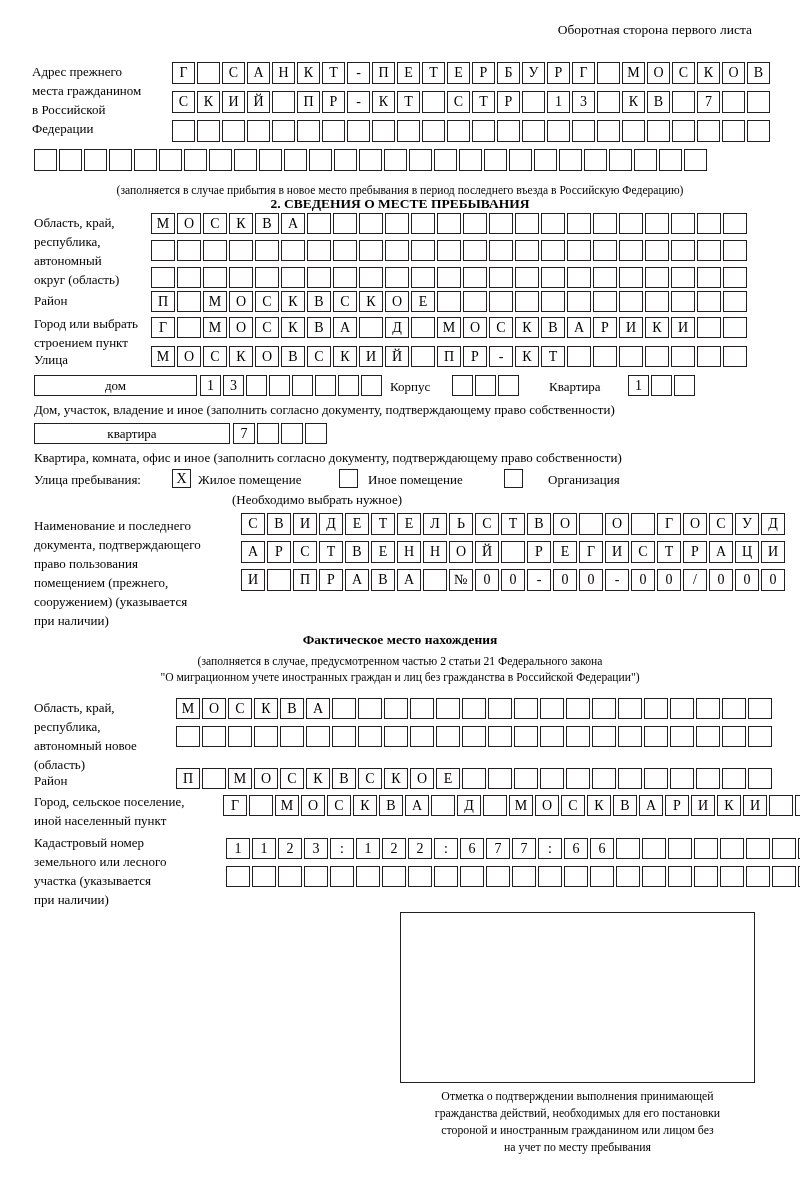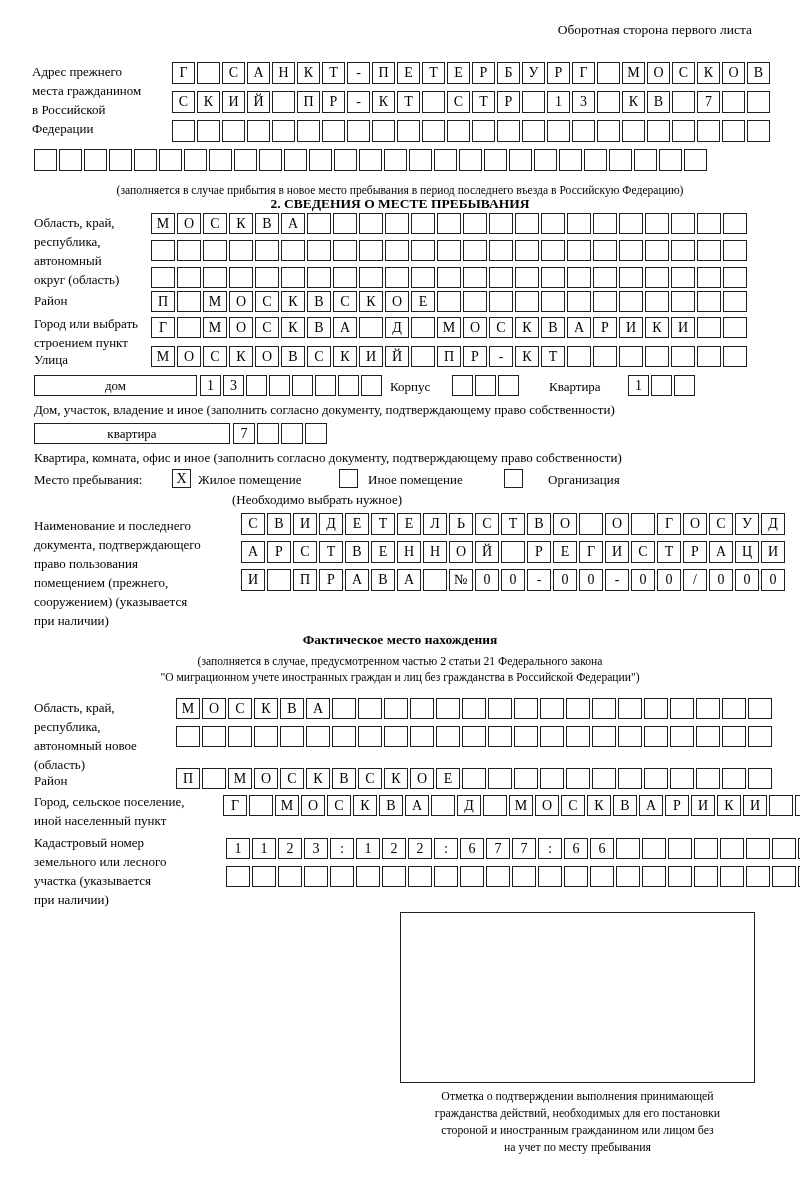--- a/index.html
+++ b/index.html
@@ -423,21 +423,21 @@
   <div class="wide-label" style="left:34px; top:423px; width:196px; height:21px;">квартира</div>
   <div class="row" id="r2j" style="left:233px; top:423px;">
       <div class="cell" style="width: 22px; height: 21px;">7</div>
       <div class="cell" style="width: 22px; height: 21px;"></div>
       <div class="cell" style="width: 22px; height: 21px;"></div>
       <div class="cell" style="width: 22px; height: 21px;"></div>
     </div>
 
   <div class="lbl" style="left:34px; top:448px;">Квартира, комната, офис и иное (заполнить согласно документу, подтверждающему право собственности)</div>
 
-  <div class="lbl" style="left:34px; top:470px;">Место пребывания:</div>
+  <div class="lbl" style="left:34px; top:470px;">Улица пребывания:</div>
   <div class="chk" style="left:172px; top:469px; width:19px; height:19px;">X</div>
   <div class="lbl" style="left:198px; top:470px;">Жилое помещение</div>
   <div class="chk" style="left:339px; top:469px; width:19px; height:19px;"></div>
   <div class="lbl" style="left:368px; top:470px;">Иное помещение</div>
   <div class="chk" style="left:504px; top:469px; width:19px; height:19px;"></div>
   <div class="lbl" style="left:548px; top:470px;">Организация</div>
   <div class="lbl" style="left:232px; top:490px;">(Необходимо выбрать нужное)</div>
 
   <div class="lbl" style="left:34px; top:516px;">
     <div>Наименование и последнего</div>

